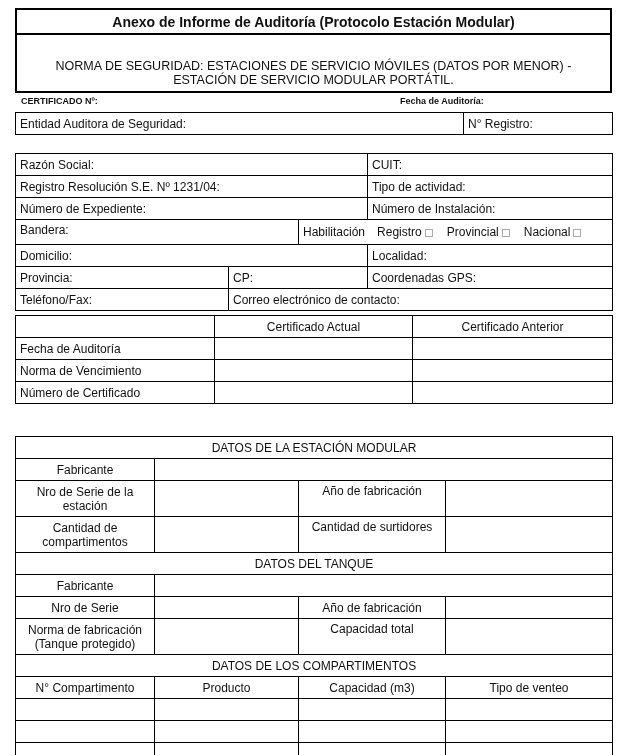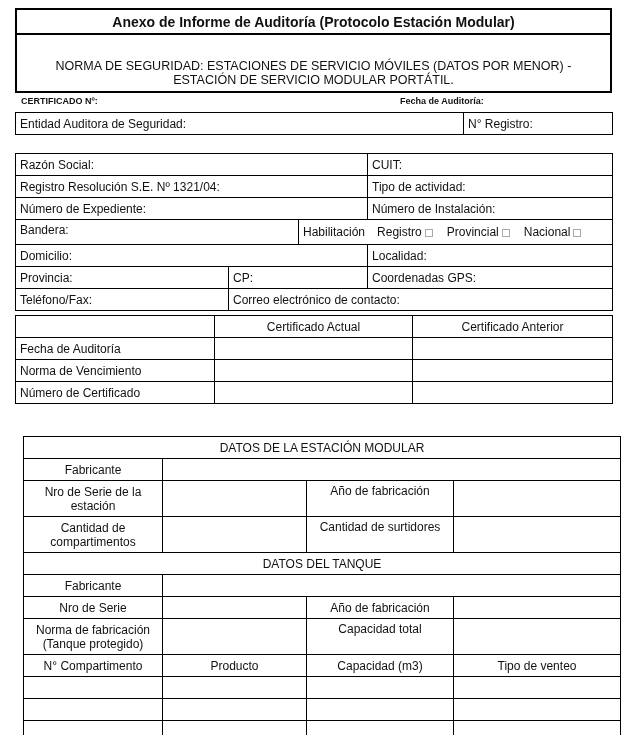--- a/index.html
+++ b/index.html
@@ -54,21 +54,21 @@
       <col style="width:70px">
       <col style="width:69px">
       <col style="width:245px">
   </colgroup>
   <tbody>
       <tr style="height:22px">
     <td colspan="3">Razón Social:</td>
     <td>CUIT:</td>
   </tr>
   <tr style="height:22px">
-    <td colspan="3">Registro Resolución S.E. Nº 1321/04:</td>
+    <td colspan="3">Registro Resolución S.E. Nº 1231/04:</td>
     <td>Tipo de actividad:</td>
   </tr>
   <tr style="height:22px">
     <td colspan="3">Número de Expediente:</td>
     <td>Número de Instalación:</td>
   </tr>
   <tr style="height:25px">
     <td colspan="2" class="top">Bandera:</td>
     <td colspan="2" style="padding:0 0 0 4px; border-left:1px solid #000;">
       <div class="hab">
@@ -118,21 +118,21 @@
     <td></td>
   </tr>
   <tr style="height:22px">
     <td>Número de Certificado</td>
     <td></td>
     <td></td>
   </tr>
 </tbody>
   </table>
 
-<table class="" style="left:15px; top:436px; width:597px;margin-left:8px;">
+<table class="" style="left:15px; top:436px; width:597px;">
   <colgroup>
       <col style="width:139px">
       <col style="width:144px">
       <col style="width:147px">
       <col style="width:167px">
     </colgroup>
   <tbody>
       <tr style="height:22px">
     <td colspan="4" class="c">DATOS DE LA ESTACIÓN MODULAR</td>
   </tr>
@@ -165,20 +165,23 @@
     <td class="c">Año de fabricación</td>
     <td></td>
   </tr>
   <tr style="height:36px">
     <td class="c wrap">Norma de fabricación (Tanque protegido)</td>
     <td></td>
     <td class="c top">Capacidad total</td>
     <td></td>
   </tr>
   <tr style="height:22px">
+    <td colspan="4" class="c">DATOS DE LOS COMPARTIMENTOS</td>
+  </tr>
+  <tr style="height:22px">
     <td class="c">N° Compartimento</td>
     <td class="c">Producto</td>
     <td class="c">Capacidad (m3)</td>
     <td class="c">Tipo de venteo</td>
   </tr>
   <tr style="height:22px">
     <td></td>
     <td></td>
     <td></td>
     <td></td>

